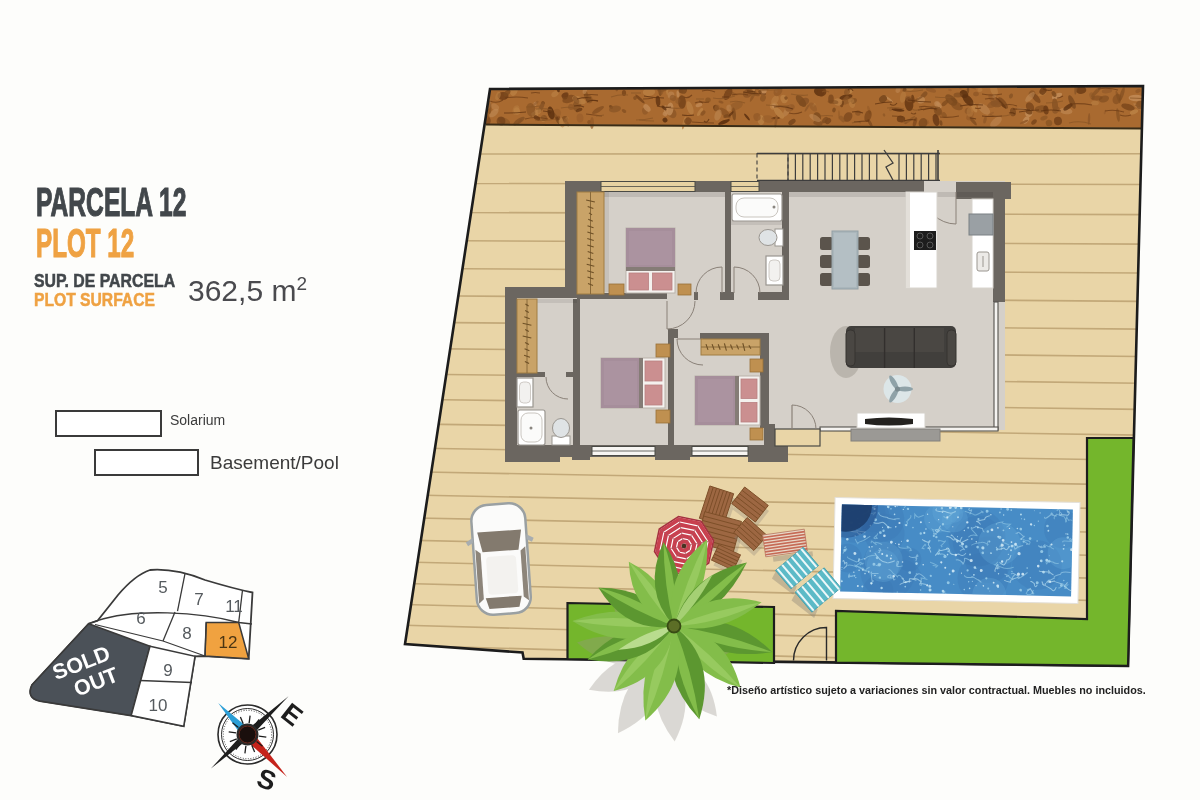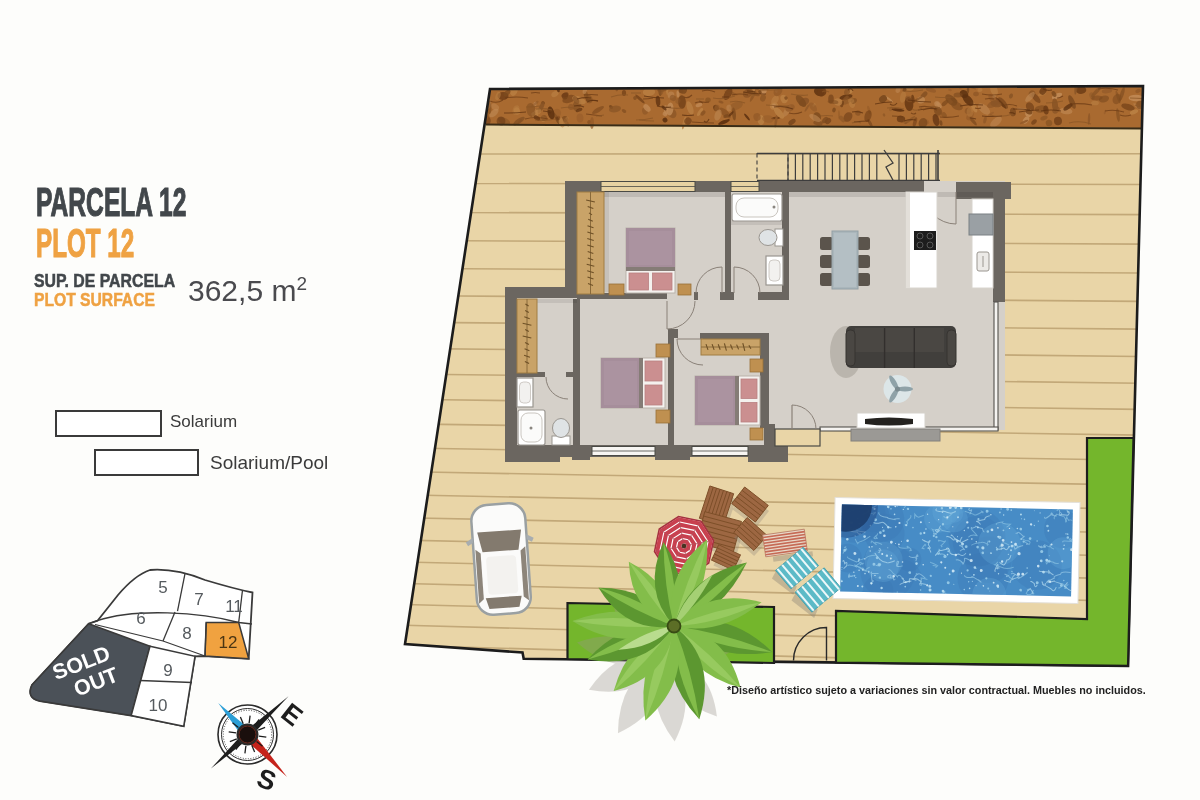--- a/index.html
+++ b/index.html
@@ -5,21 +5,21 @@
 body{font-family:"Liberation Sans", sans-serif;position:relative;-webkit-font-smoothing:antialiased;}
 *{-webkit-font-smoothing:antialiased;}
 .t1{position:absolute;left:36px;top:180px;font-size:40px;font-weight:800;color:#42474b;letter-spacing:0px;-webkit-text-stroke:1.1px #42474b;transform:scaleX(0.615);transform-origin:left top;white-space:nowrap;}
 .t2{position:absolute;left:36px;top:221px;font-size:40px;font-weight:800;color:#efa243;-webkit-text-stroke:1.1px #efa243;transform:scaleX(0.605);transform-origin:left top;white-space:nowrap;}
 .t3{position:absolute;left:34px;top:271px;font-size:18px;font-weight:bold;color:#42474b;-webkit-text-stroke:0.5px #42474b;transform:scaleX(0.88);transform-origin:left top;white-space:nowrap;}
 .t4{position:absolute;left:34px;top:290px;font-size:18px;font-weight:bold;color:#efa243;-webkit-text-stroke:0.5px #efa243;transform:scaleX(0.87);transform-origin:left top;white-space:nowrap;}
 .t5{position:absolute;left:188px;top:273px;font-size:30px;font-weight:400;color:#4a4a4e;white-space:nowrap;}
 .t5 sup{font-size:19px;}
 .lg1{position:absolute;left:55px;top:410px;width:103px;height:23px;border:2px solid #3a3a3a;background:#fff;}
 .lg2{position:absolute;left:94px;top:449px;width:101px;height:23px;border:2px solid #3a3a3a;background:#fff;}
-.lb1{position:absolute;left:170px;top:412px;font-size:17px;color:#3b3b3b;}
+.lb1{position:absolute;left:170px;top:412px;font-size:14px;color:#3b3b3b;}
 .lb2{position:absolute;left:210px;top:452px;font-size:19px;color:#3b3b3b;}
 svg{position:absolute;left:0;top:0;}
 </style></head>
 <body>
 <svg width="1200" height="800" viewBox="0 0 1200 800">
     <defs>
       <clipPath id="plotclip">
         <polygon points="490.0,89.0 1143.0,86.0 1128.0,666.0 523.7,658.7 522.5,652.5 405.0,644.0"></polygon>
       </clipPath>
     </defs>
@@ -1159,12 +1159,12 @@
     </g>
   </svg>
 <div class="t1">PARCELA 12</div>
 <div class="t2">PLOT 12</div>
 <div class="t3">SUP. DE PARCELA</div>
 <div class="t4">PLOT SURFACE</div>
 <div class="t5">362,5 m<sup>2</sup></div>
 <div class="lg1"></div>
 <div class="lb1">Solarium</div>
 <div class="lg2"></div>
-<div class="lb2">Solarium/Pool</div>
+<div class="lb2">Basement/Pool</div>
 </body></html>

